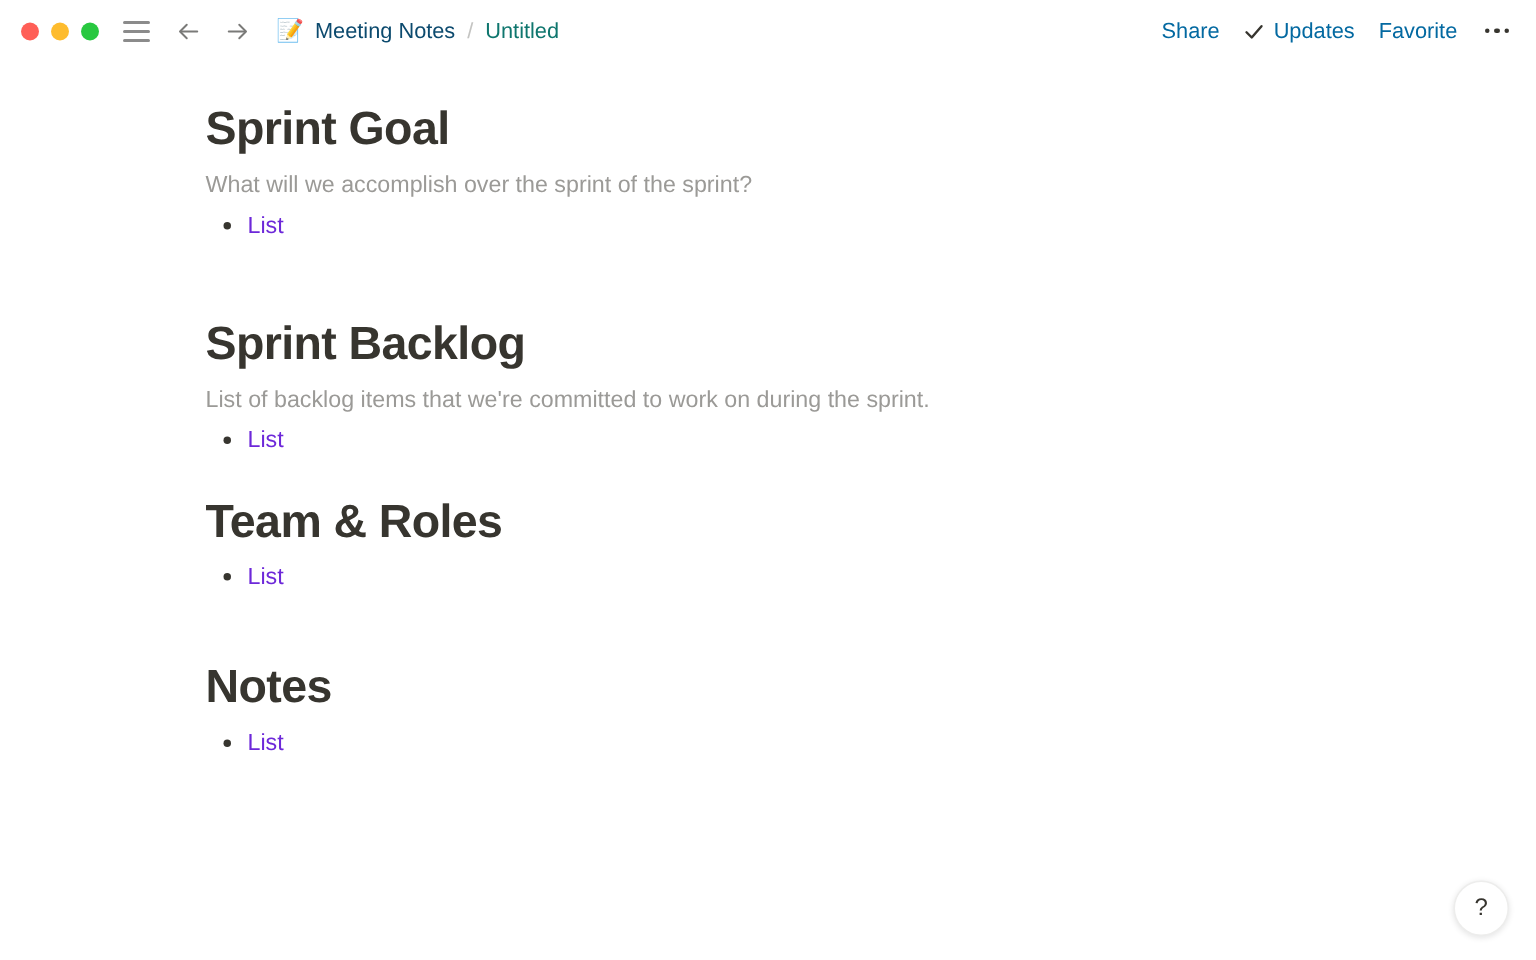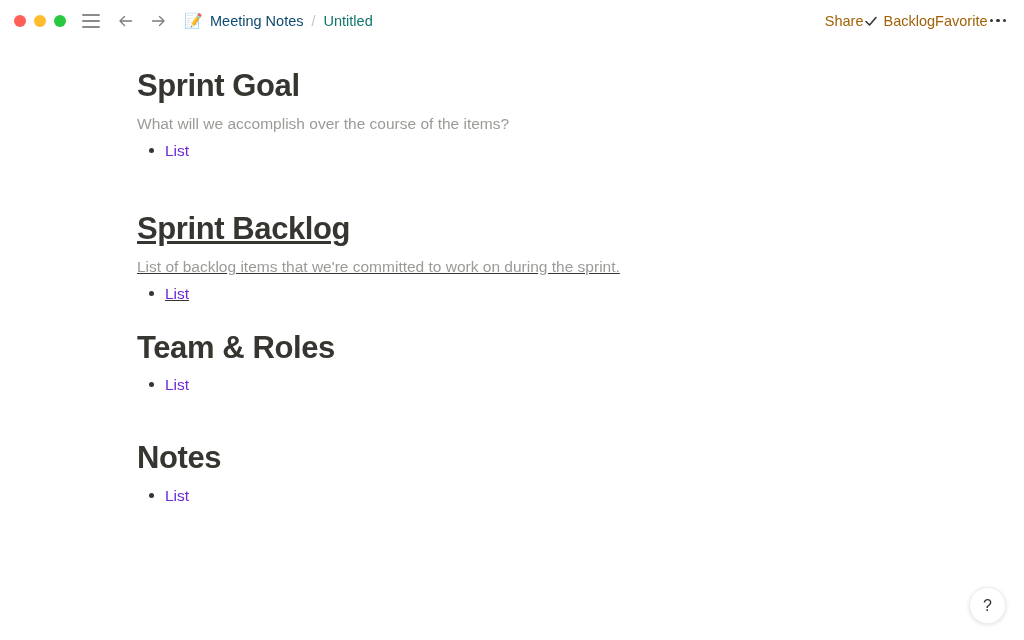--- a/index.html
+++ b/index.html
@@ -98,22 +98,23 @@
   .crumb-current {
     color: #0f766e;
     cursor: pointer;
     white-space: nowrap;
   }
 
   .titlebar-right {
     margin-left: auto;
     display: flex;
     align-items: center;
+    gap: 16px;
     font-size: 14.5px;
-    color: #a16207;
+    color: #0369a1;
   }
   .tb-action {
     cursor: pointer;
     white-space: nowrap;
   }
   .tb-updates {
     display: flex;
     align-items: center;
     gap: 6px;
     cursor: pointer;
@@ -158,21 +159,21 @@
     font-size: 31px;
     font-weight: bold;
     letter-spacing: -0.4px;
     line-height: 1.25;
     color: #37352f;
     margin: 0 0 6px 0;
     cursor: text;
   }
 
   .sec-goal        { margin-top: 0px; }
-  .sec-backlog     { margin-top: 46px; text-decoration: underline; }
+  .sec-backlog     { margin-top: 46px; }
   .sec-team        { margin-top: 22px; }
   .sec-notes       { margin-top: 41px; }
 
   p.subtitle {
     font-size: 15.5px;
     line-height: 1.5;
     color: #9b9a97;
     margin: 0 0 4px 0;
     cursor: text;
   }
@@ -261,39 +262,39 @@
   </div>
 
   <div class="titlebar-right">
     <span class="tb-action">Share</span>
     <div class="tb-updates">
       <span class="check-icon">
         <svg width="14" height="14" viewBox="0 0 14 14" fill="none" stroke="#37352f" stroke-width="1.6" stroke-linecap="round" stroke-linejoin="round">
           <polyline points="2,7.5 5.5,11 12,3.5"></polyline>
         </svg>
       </span>
-      <span>Backlog</span>
+      <span>Updates</span>
     </div>
     <span class="tb-action">Favorite</span>
     <div class="more-dots">
       <i></i>
         <i></i>
         <i></i>
     </div>
   </div>
 
 </div>
 
 <div class="page">
 
   <div class="content">
 
     <div class="block-section sec-goal">
       <h2 class="heading">Sprint Goal</h2>
-      <p class="subtitle">What will we accomplish over the course of the items?</p>
+      <p class="subtitle">What will we accomplish over the sprint of the sprint?</p>
       <ul class="bullet-list">
         <li>
           <span class="dot"></span>
           <span>List</span>
         </li>
       </ul>
     </div>
 
     <div class="block-section sec-backlog">
       <h2 class="heading">Sprint Backlog</h2>

